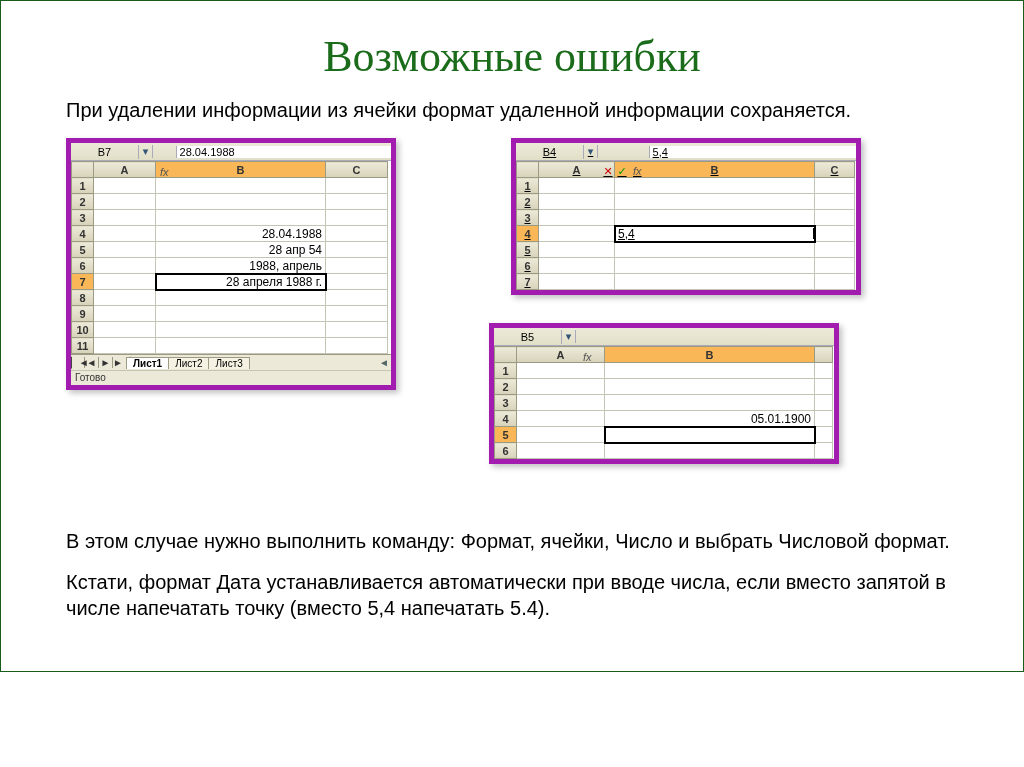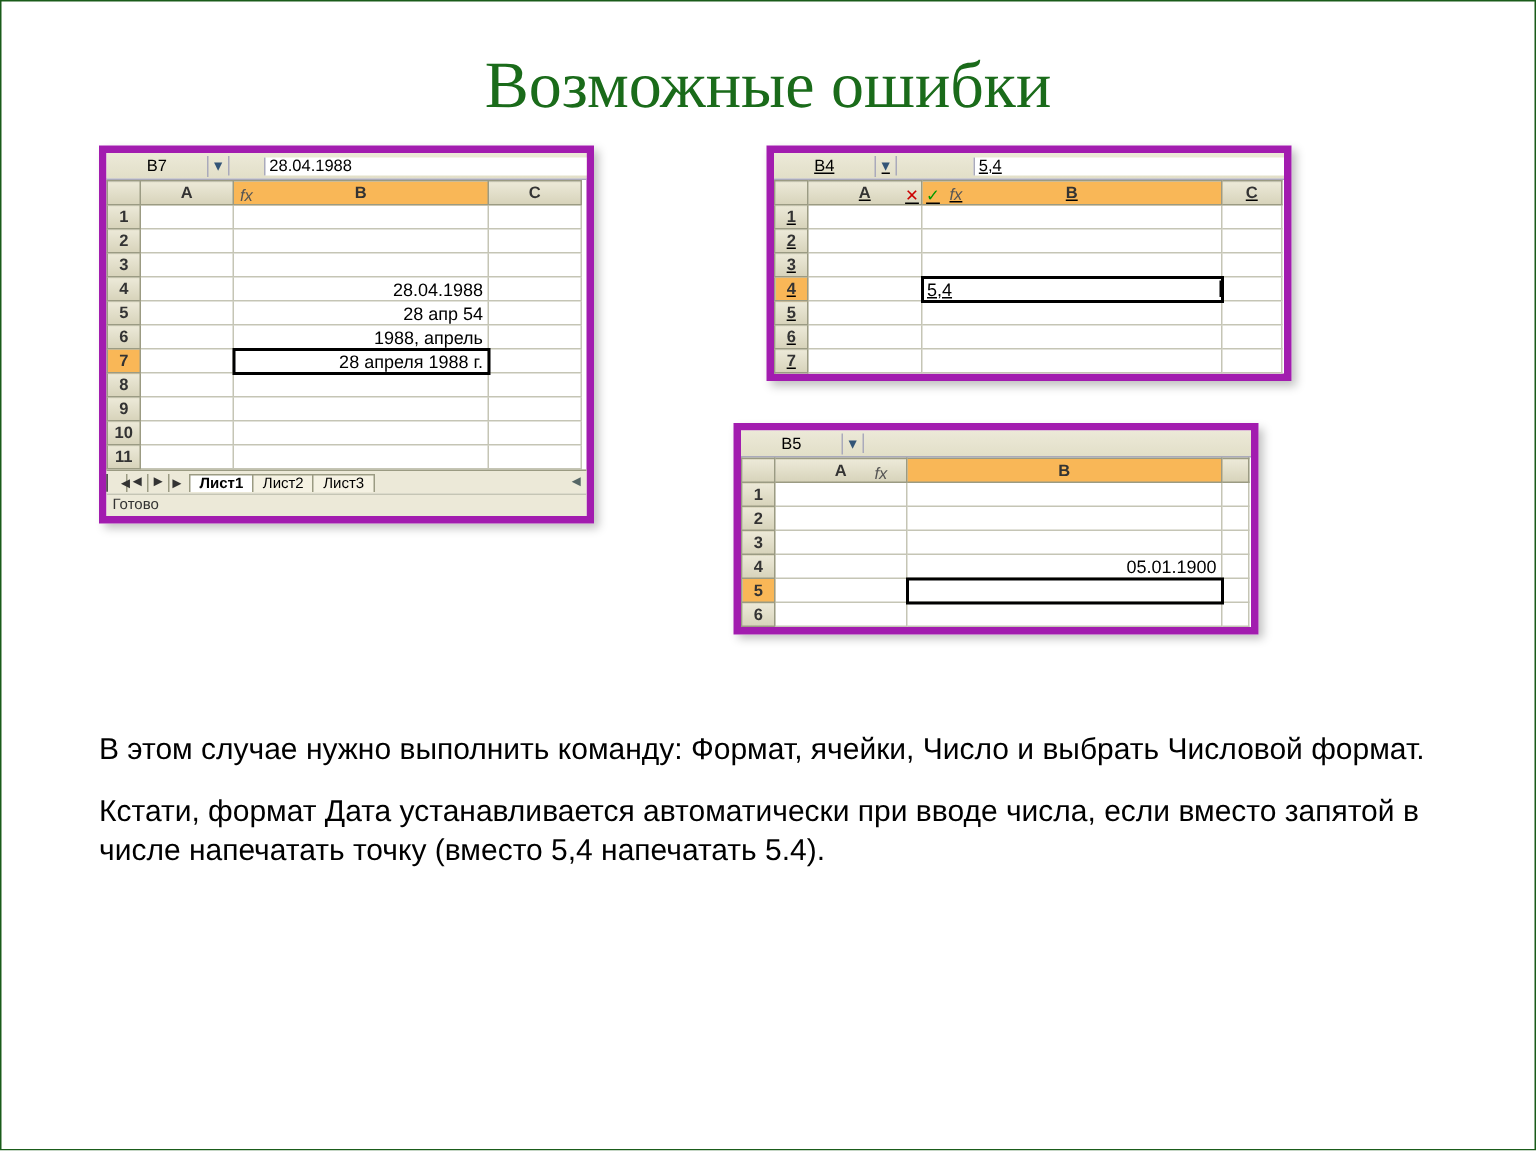--- a/index.html
+++ b/index.html
@@ -7,21 +7,21 @@
     margin: 0;
     padding: 0;
     font-family: Arial, sans-serif;
     background: #fff;
     width: 1024px;
     height: 767px;
     position: relative;
   }
   .slide {
     width: 1024px;
-    height: 767px;
+    height: 672px;
     border: 1px solid #1a5c1a;
     position: relative;
     padding: 20px 40px;
   }
   .title {
     color: #1a6b1a;
     font-family: "Times New Roman", serif;
     font-size: 44px;
     text-align: center;
     margin: 10px 0 15px;
@@ -117,20 +117,21 @@
     display:flex; justify-content:flex-end;
     font-size:10px; color:#566; gap:3px; padding-right:2px;
   }
   .x-red{color:#c00;} .chk-green{color:#090;}
 </style>
 </head>
 <body>
 
 <div class="slide">
   <h1 class="title">Возможные ошибки</h1>
+  <p class="body-text">При удалении информации из ячейки формат удаленной информации сохраняется.</p>
 
   <div class="screens">
 
     <div class="excel" style="left:25px; top:0; width:330px;">
       <div class="namebox-row">
         <div class="namebox">B7</div>
         <div class="nb-arrow">▾</div>
         <div class="nb-icons">
           <span class="fx-label">fx</span>
         </div>

